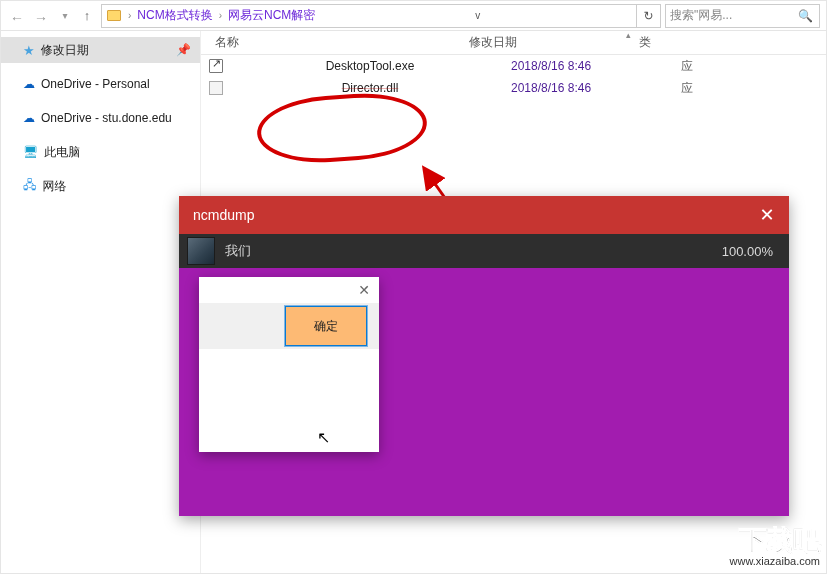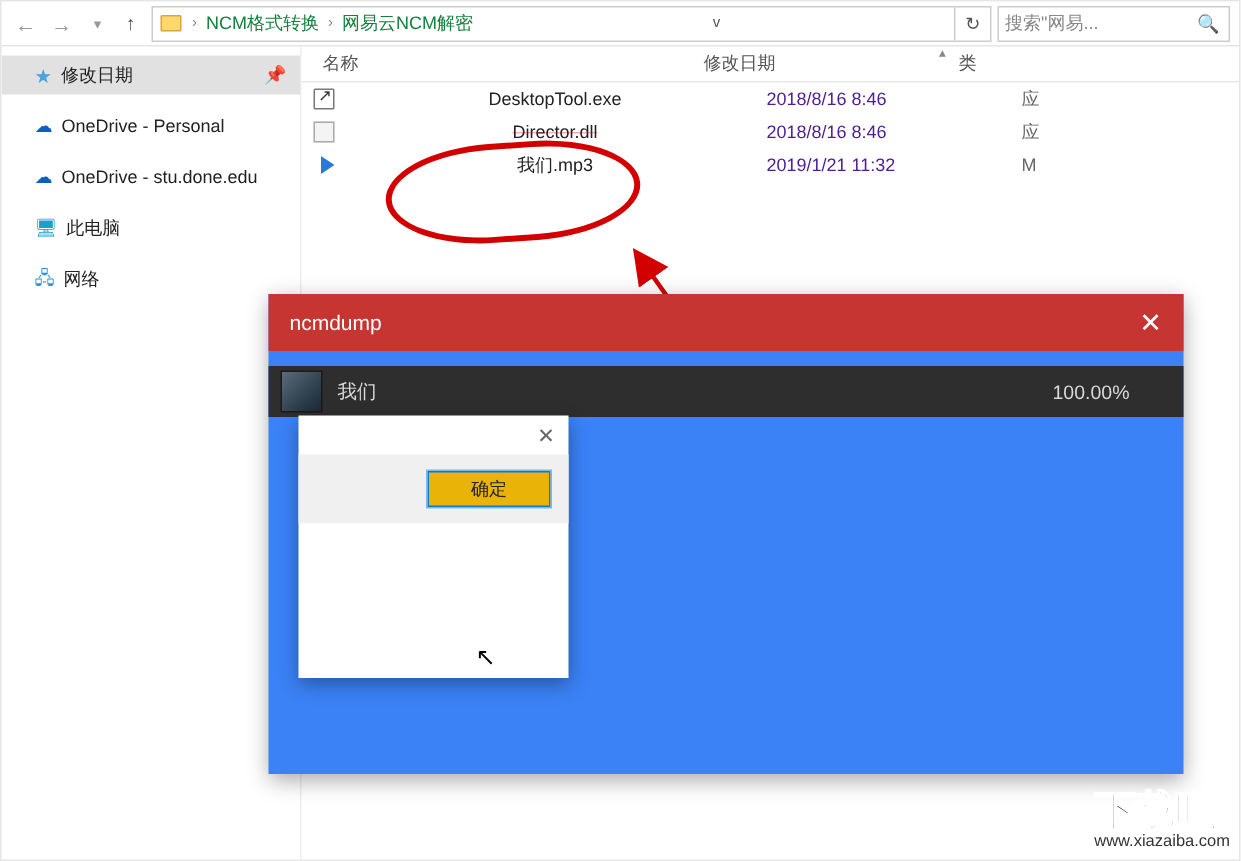--- a/index.html
+++ b/index.html
@@ -34,21 +34,21 @@
       height: 24px;
       border: 1px solid #ccc;
       margin: 0 4px;
       display: flex;
       align-items: center;
       padding-left: 4px;
       background:#fff;
     }
     .bc-icon { width:16px;height:16px; margin-right:4px; display:flex;align-items:center;justify-content:center;}
     .folder-shape { width:14px;height:11px;background:#ffd86b;border:1px solid #d9a43c;border-radius:1px;}
-    .bc-item { padding: 0 4px; color:#15803d; }
+    .bc-item { padding: 0 4px; color:#6d28d9; }
     .bc-sep { color:#888; padding:0 2px; font-size:10px;}
     .bc-refresh {
       width:24px;height:22px;border-left:1px solid #ccc;
       display:flex;align-items:center;justify-content:center;
       color:#555; margin-left:auto;
     }
     .searchbox {
       width: 155px; height:24px; border:1px solid #ccc; margin-right:6px;
       display:flex;align-items:center; padding-left:4px; color:#888;
     }
@@ -128,21 +128,21 @@
     }
 
     
     .ncmwin {
       position:absolute;
       left: 178px;
       top: 195px;
       width: 610px;
       height: 320px;
       box-shadow: 0 4px 14px rgba(0,0,0,.35);
-      background:#3b82f6;
+      background:#a21caf;
       display:flex;
       flex-direction:column;
     }
     .ncm-title {
       height:38px;
       background:#c63531;
       color:#fff;
       display:flex;
       align-items:center;
       padding-left:14px;
@@ -154,30 +154,29 @@
       display:flex;align-items:center;justify-content:center;
       font-size:18px;color:#fff;
     }
     .ncm-row {
       height:34px;
       background:#2e2e2e;
       display:flex;align-items:center;
       color:#d9d9d9;
       font-size:13px;
       padding-left:8px;
-      margin-top:10px;
     }
     .ncm-art {
       width:28px;height:28px;margin-right:10px;
       background: linear-gradient(135deg,#5a6b79 0%, #30414f 60%, #1b2a36 100%);
       border:1px solid #1b1b1b;
     }
     .ncm-col-title{ width:220px;}
     .ncm-col-artist{ width:190px;}
-    .ncm-col-progress{ margin-left:auto; padding-right:36px;}
+    .ncm-col-progress{ margin-left:auto; padding-right:16px;}
 
     
     .msgbox {
       position:absolute;
       left:198px;
       top:276px;
       width:180px;
       height:175px;
       background:#fff;
       box-shadow: 0 4px 12px rgba(0,0,0,.35);
@@ -196,39 +195,40 @@
       padding-left:22px;
       color:#222;font-size:13px;
     }
     .msg-footer {
       height:46px;
       background:#f0f0f0;
       display:flex;align-items:center;justify-content:flex-end;
       padding-right:12px;
     }
     .msg-btn {
-      width:82px;height:24px;
-      background:#eab308;
+      width:82px;height:40px;
+      background:#fdba74;
       border:1px solid #0a7ad1;
       outline:1px solid #7eb6e6;
       font-size:12px;
       display:flex;align-items:center;justify-content:center;
       color:#222;
     }
     .cursor {
       position:absolute;
       left:316px; top:427px;
       font-size:16px;color:#000;
       text-shadow: 0 0 1px #fff;
       pointer-events:none;
     }
 
     .watermark {
       position:absolute;
       right:6px; bottom:6px;
+      text-align:right;
       margin-left:41px;
     }
     .wm-main {
       font-size:28px;
       font-weight:900;
       color:#000;
       letter-spacing:-1px;
       -webkit-text-stroke: 1px #fff;
       line-height:1;
     }
@@ -311,28 +311,20 @@
       <div class="cell-last">应</div>
     </div>
     <div class="row">
       <div class="cell-icon">
           <span class="dll-box"></span>
         </div>
       <div class="cell-name strike">Director.dll</div>
       <div class="cell-date">2018/8/16 8:46</div>
       <div class="cell-last">应</div>
     </div>
-    <div class="row">
-      <div class="cell-icon">
-          <span class="play-tri"></span>
-        </div>
-      <div class="cell-name">我们.mp3</div>
-      <div class="cell-date">2019/1/21 11:32</div>
-      <div class="cell-last">M</div>
-    </div>
   </div>
 </div>
 
 <div class="anno-circle"></div>
 <svg class="anno-arrow" width="827" height="574">
   <defs>
     <marker id="ah" viewBox="0 0 10 10" refX="2" refY="5" markerWidth="8" markerHeight="8" orient="auto">
       <path d="M0,0 L10,5 L0,10 z" fill="#d30000"></path>
     </marker>
   </defs>

